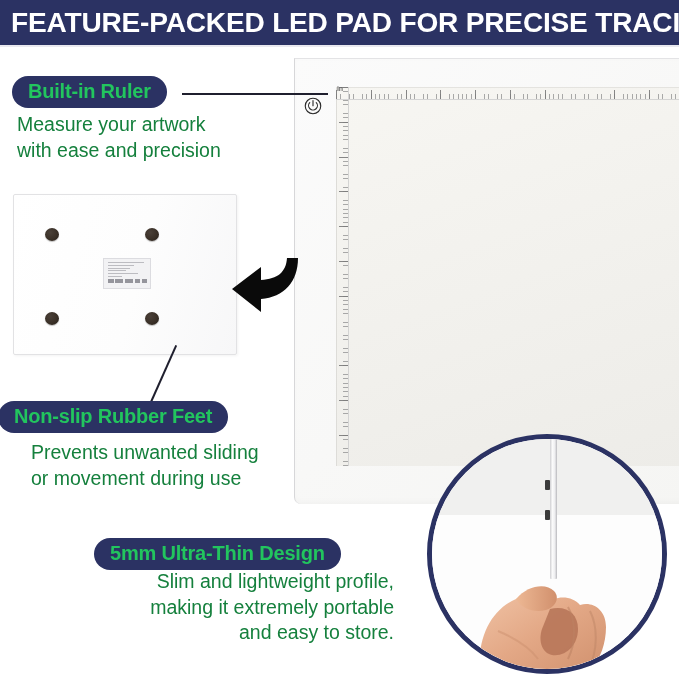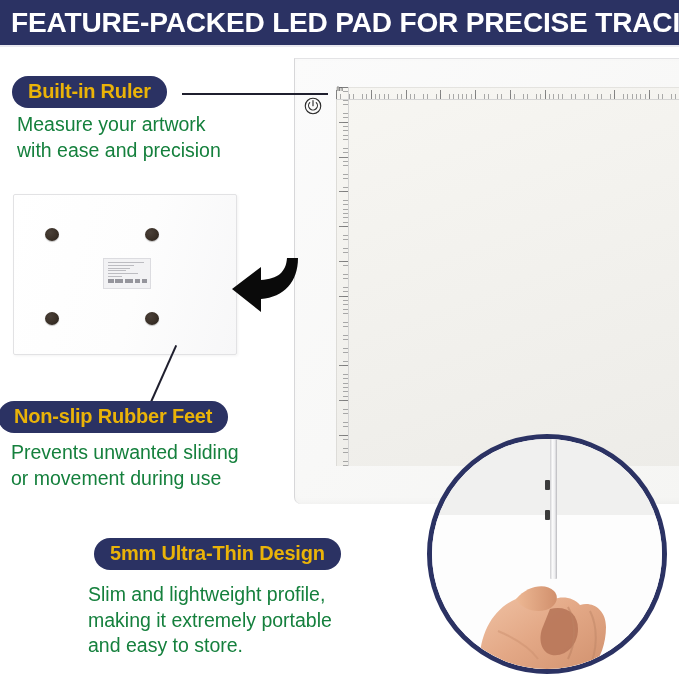--- a/index.html
+++ b/index.html
@@ -259,21 +259,21 @@
     left: 40px;
     top: 108px;
     width: 160px;
     height: 132px;
   }
 
   
   .pill {
     position: absolute;
     background: #2b3263;
-    color: #eab308;
+    color: #22c55e;
     font-weight: bold;
     font-size: 20px;
     border-radius: 18px;
     padding: 5px 16px 6px 16px;
     white-space: nowrap;
     line-height: 1.05;
     box-sizing: border-box;
     letter-spacing: -0.2px;
   }
   .desc {
@@ -281,24 +281,24 @@
     color: #15803d;
     font-size: 19.5px;
     line-height: 1.32;
     white-space: pre-line;
   }
 
   #pill-ruler   { left: 12px;  top: 76px; }
   #desc-ruler   { left: 17px;  top: 112px; }
 
   #pill-feet    { left: -2px;  top: 401px; }
-  #desc-feet    { left: 11px;  top: 440px; }
+  #desc-feet    { left: 31px;  top: 440px; }
 
   #pill-thin    { left: 94px; top: 538px; }
-  #desc-thin    { left: 88px;  top: 582px; text-align: left; width: 306px; }
+  #desc-thin    { left: 88px;  top: 569px; text-align: right; width: 306px; }
 
   .leader {
     position: absolute;
     background: #1f1f2e;
   }
   
   #leader-ruler {
     left: 182px;
     top: 93px;
     width: 146px;

